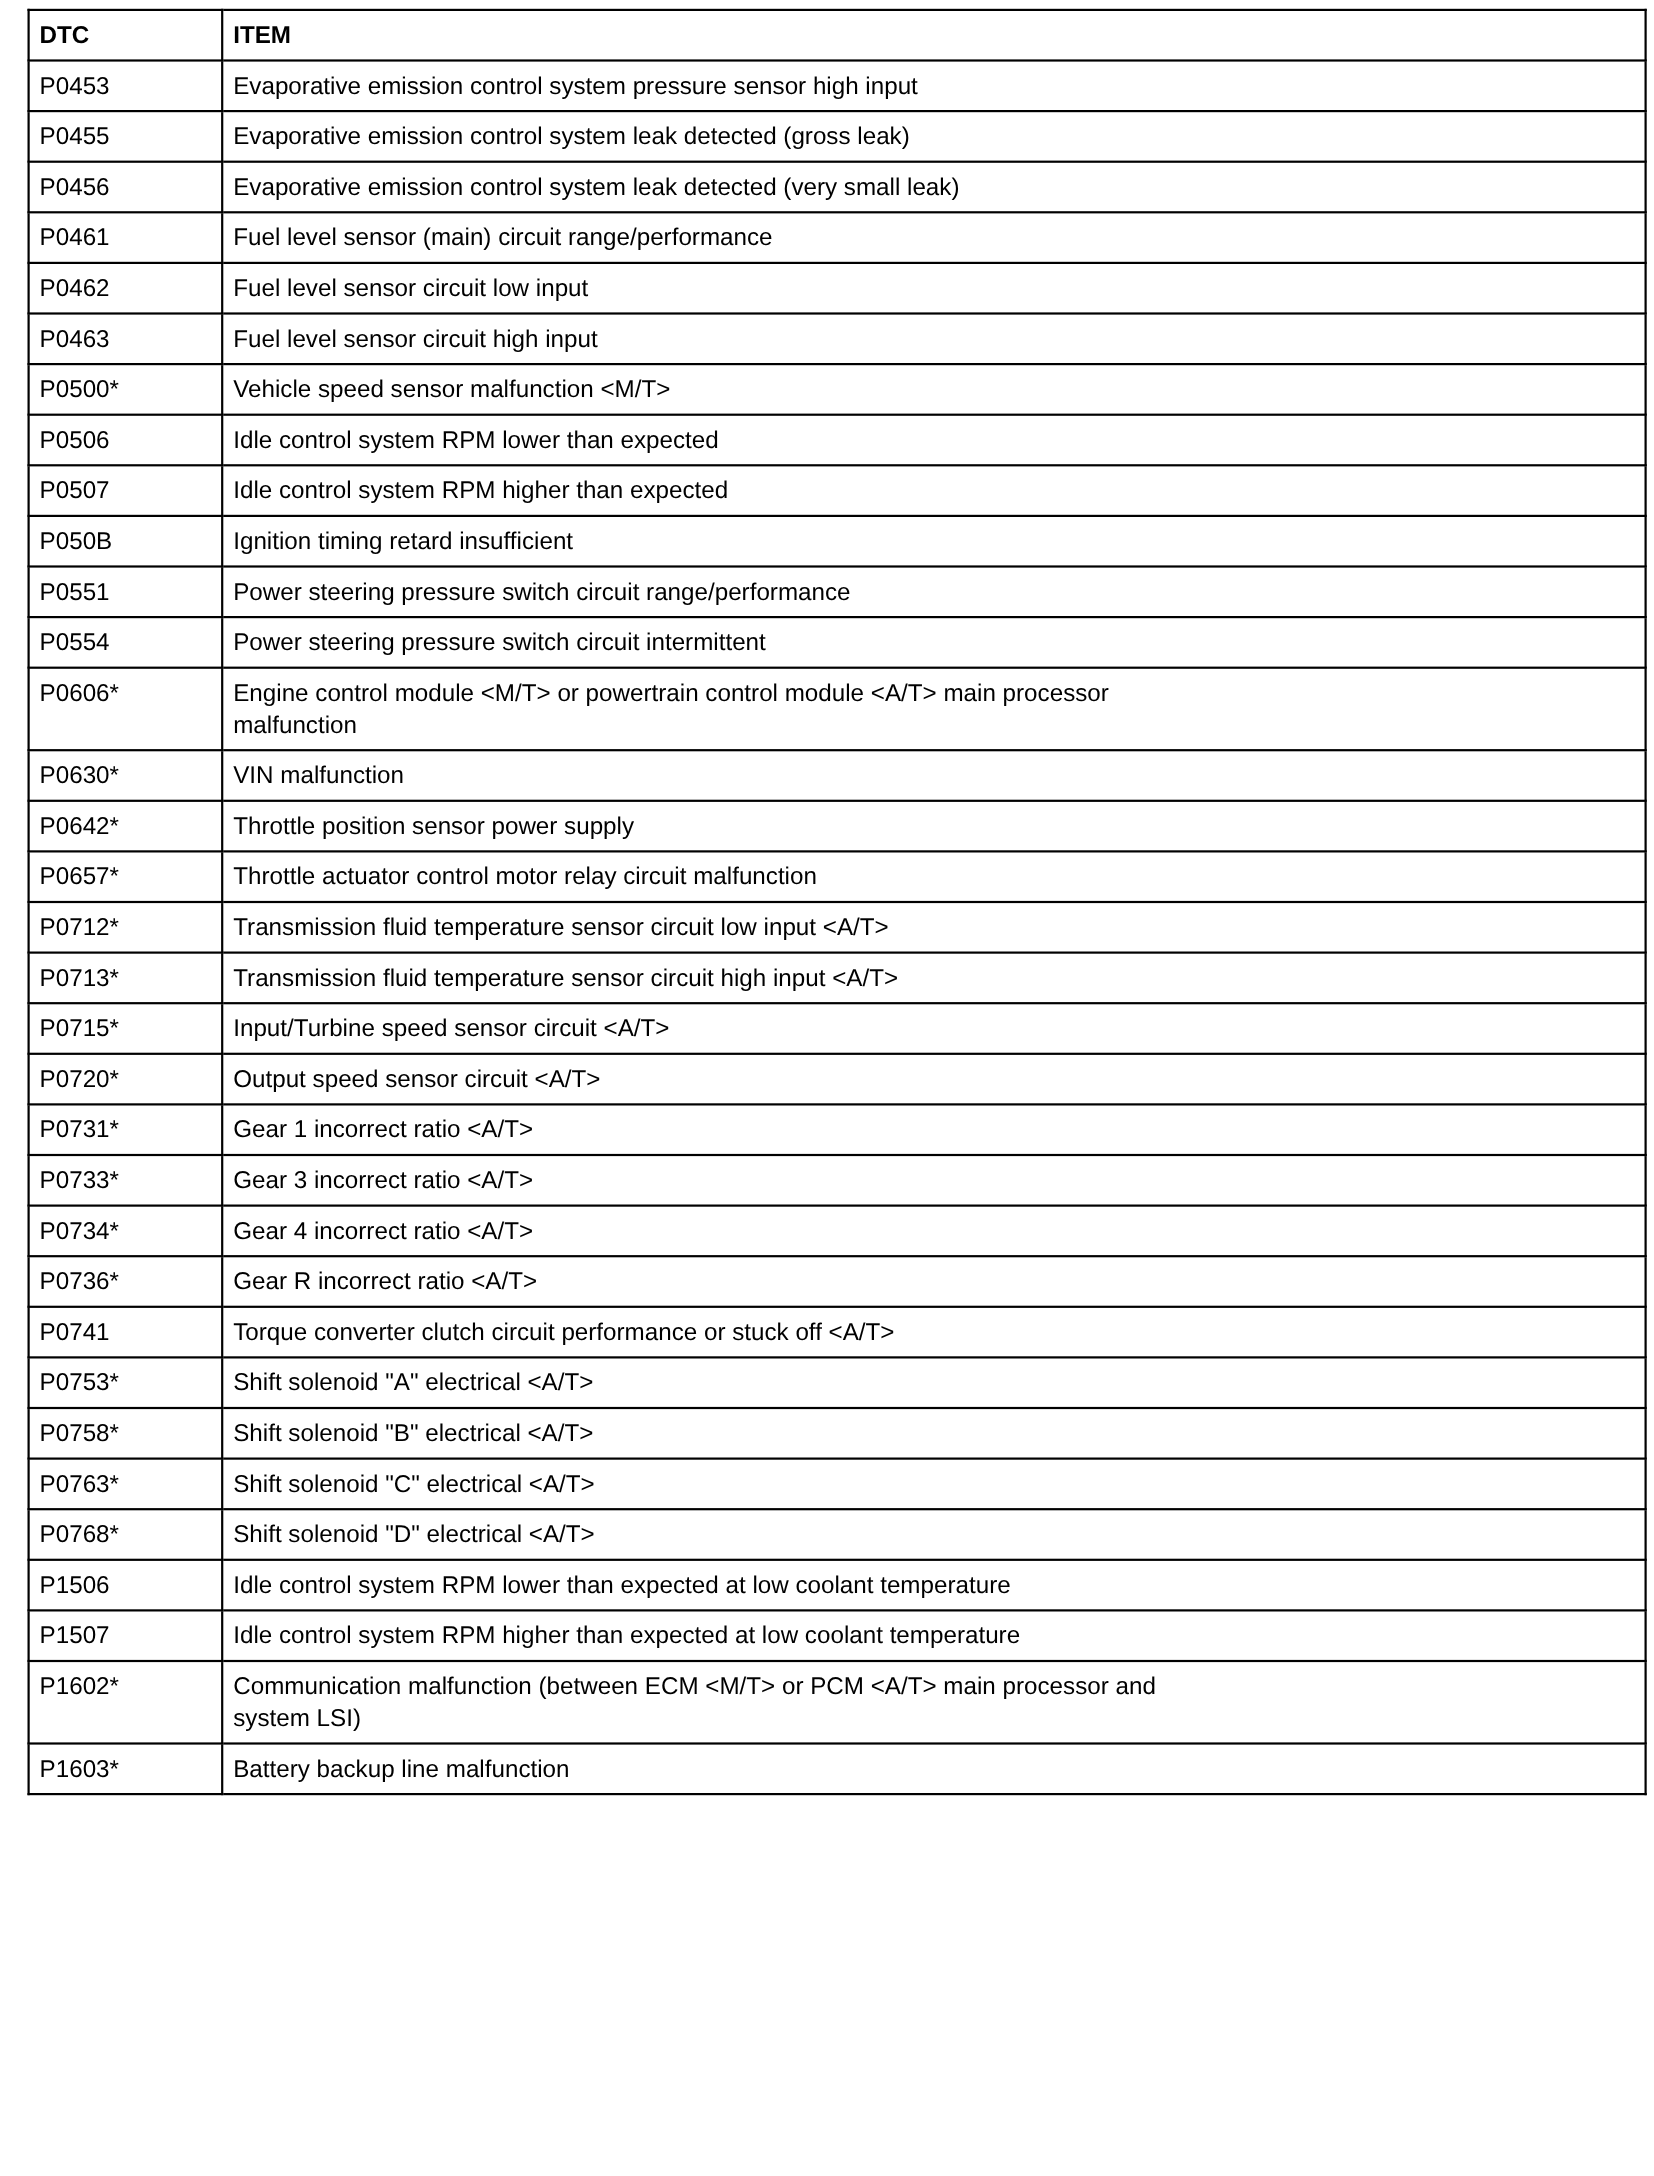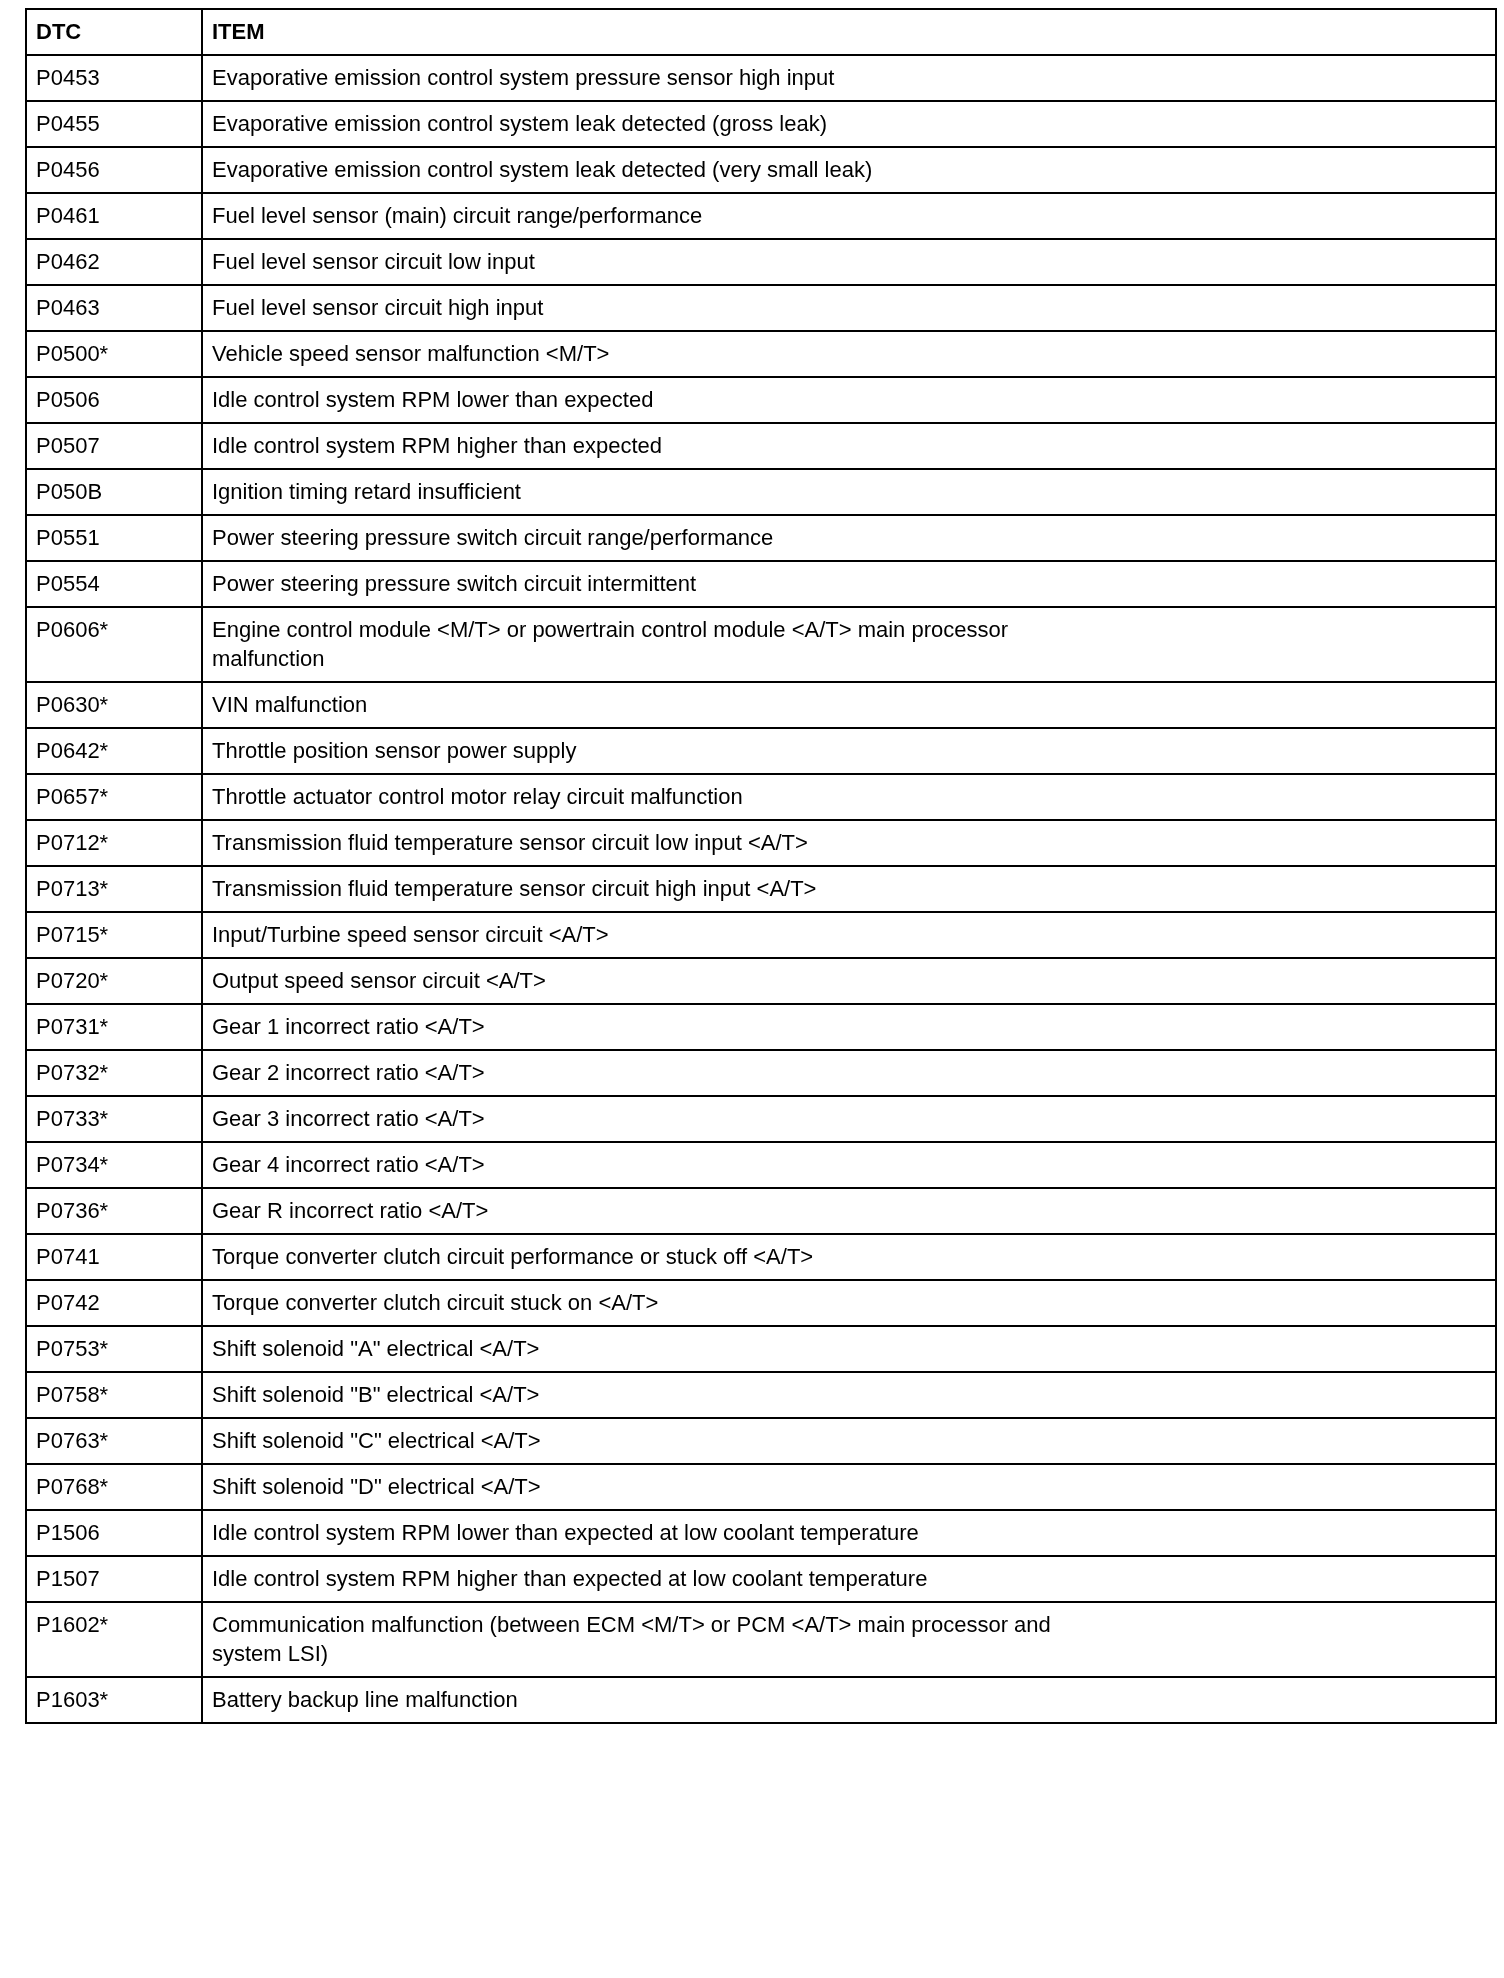--- a/index.html
+++ b/index.html
@@ -136,42 +136,34 @@
         </tr>
         <tr>
           <td class="dtc-cell">P0720*</td>
           <td class="item-cell">Output speed sensor circuit &lt;A/T&gt;</td>
         </tr>
         <tr>
           <td class="dtc-cell">P0731*</td>
           <td class="item-cell">Gear 1 incorrect ratio &lt;A/T&gt;</td>
         </tr>
         <tr>
-          <td class="dtc-cell">P0732*</td>
-          <td class="item-cell">Gear 2 incorrect ratio &lt;A/T&gt;</td>
-        </tr>
-        <tr>
           <td class="dtc-cell">P0733*</td>
           <td class="item-cell">Gear 3 incorrect ratio &lt;A/T&gt;</td>
         </tr>
         <tr>
           <td class="dtc-cell">P0734*</td>
           <td class="item-cell">Gear 4 incorrect ratio &lt;A/T&gt;</td>
         </tr>
         <tr>
           <td class="dtc-cell">P0736*</td>
           <td class="item-cell">Gear R incorrect ratio &lt;A/T&gt;</td>
         </tr>
         <tr>
           <td class="dtc-cell">P0741</td>
           <td class="item-cell">Torque converter clutch circuit performance or stuck off &lt;A/T&gt;</td>
-        </tr>
-        <tr>
-          <td class="dtc-cell">P0742</td>
-          <td class="item-cell">Torque converter clutch circuit stuck on &lt;A/T&gt;</td>
         </tr>
         <tr>
           <td class="dtc-cell">P0753*</td>
           <td class="item-cell">Shift solenoid "A" electrical &lt;A/T&gt;</td>
         </tr>
         <tr>
           <td class="dtc-cell">P0758*</td>
           <td class="item-cell">Shift solenoid "B" electrical &lt;A/T&gt;</td>
         </tr>
         <tr>

